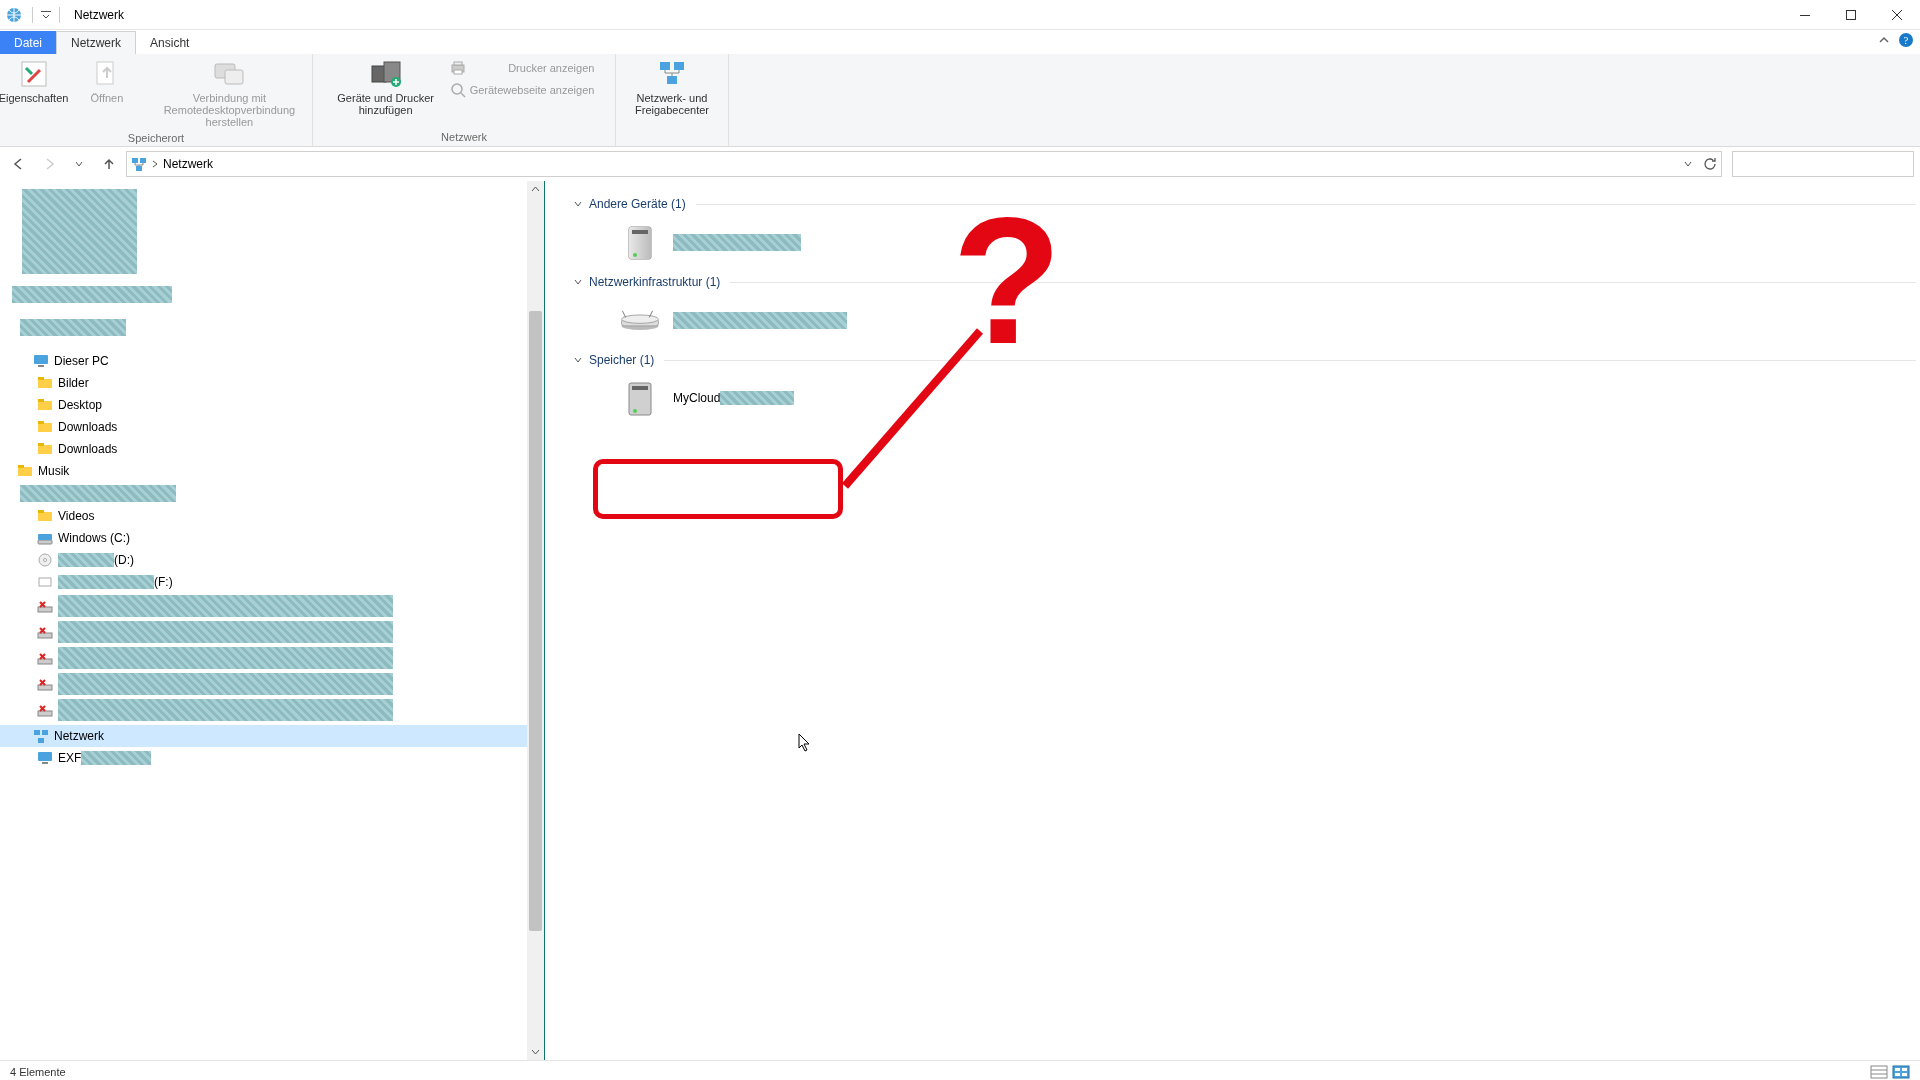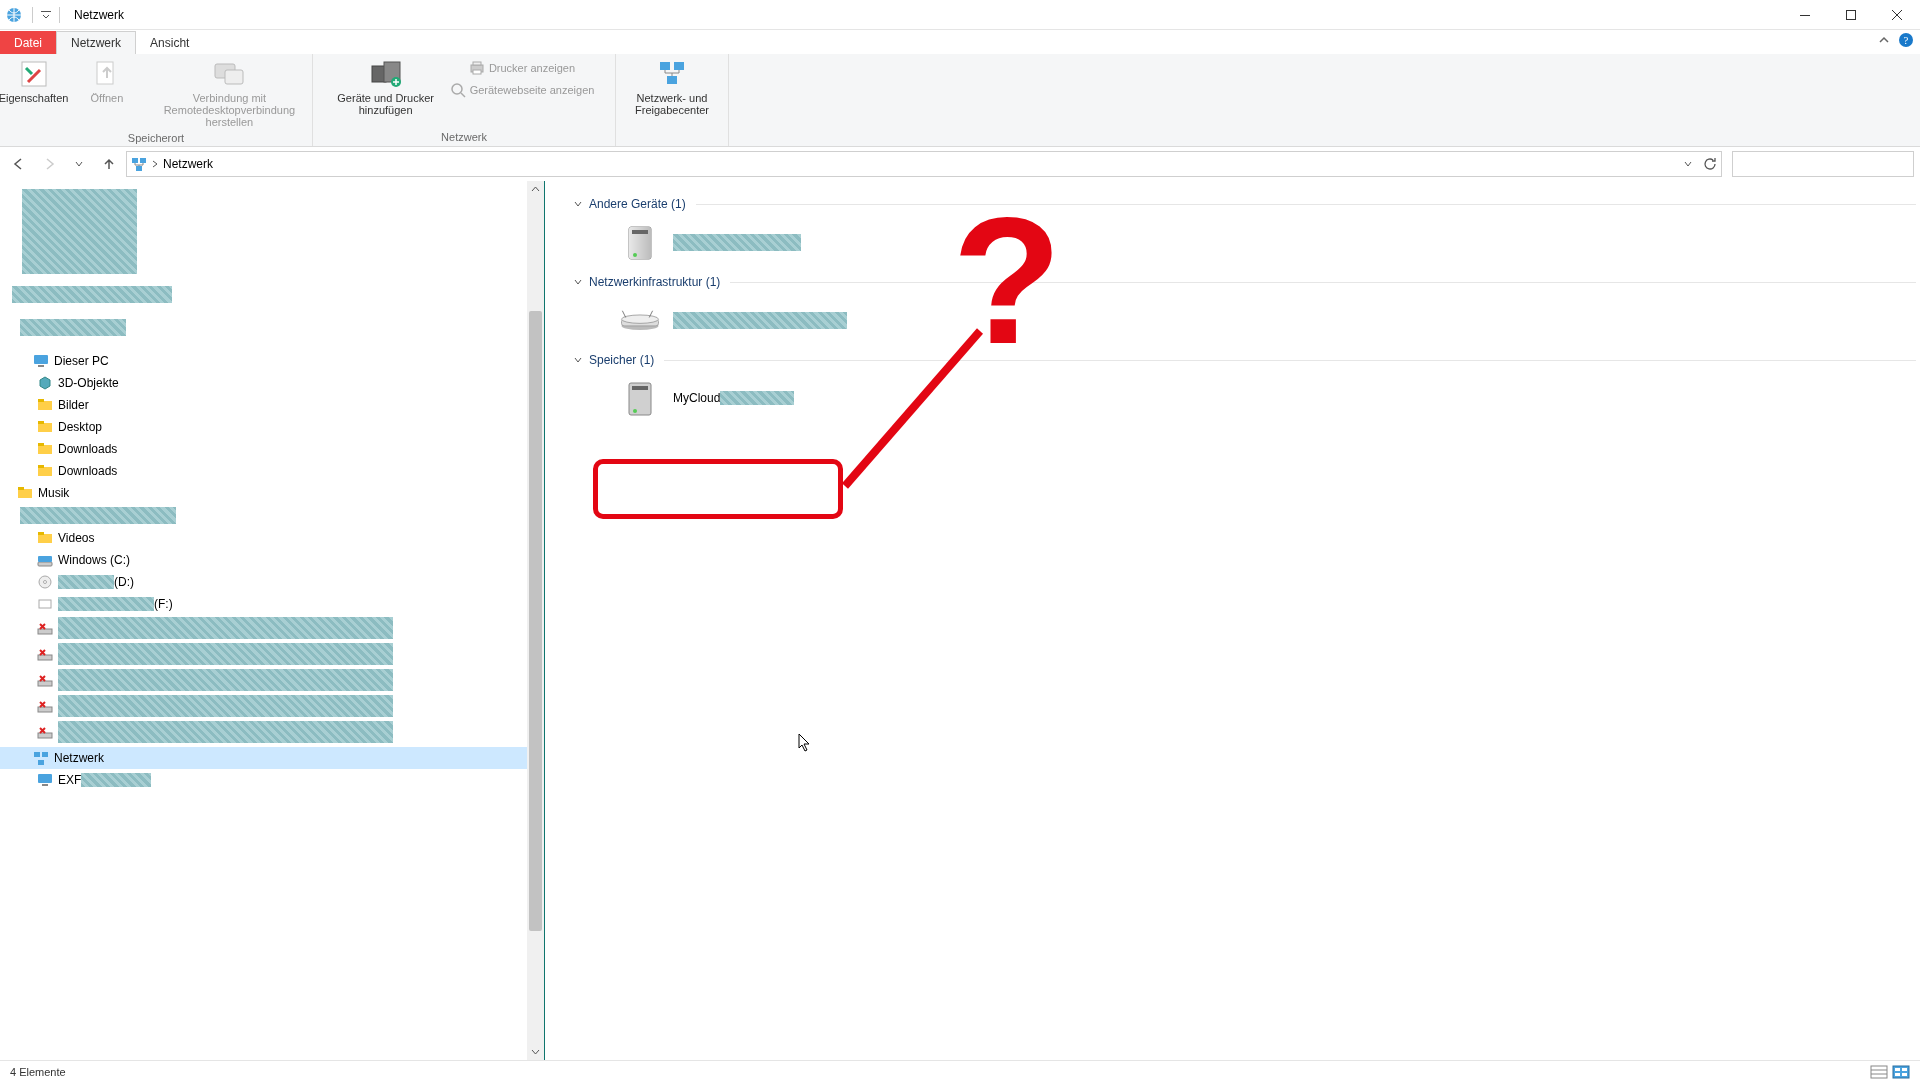--- a/index.html
+++ b/index.html
@@ -5,28 +5,28 @@
   html,body{margin:0;padding:0;width:1920px;height:1080px;font-family:'Segoe UI',Tahoma,sans-serif;font-size:12px;color:#000;background:#fff;overflow:hidden}
   .titlebar{height:29px;display:flex;align-items:center;background:#fff;border-bottom:1px solid #e5e5e5}
   .titlebar .appicon{width:16px;height:16px;margin:0 6px}
   .titlebar .sep{width:1px;height:16px;background:#ccc;margin:0 4px}
   .titlebar .qat{width:10px;height:10px;margin:0 4px}
   .titlebar .title{margin-left:10px;font-size:12px;color:#000}
   .titlebar .spacer{flex:1}
   .winbtn{width:46px;height:29px;display:flex;align-items:center;justify-content:center;color:#555}
   .tabs{height:24px;display:flex;align-items:flex-end;background:#fff;position:relative}
   .tab{padding:4px 14px;font-size:12px;color:#333;border-top:1px solid transparent}
-  .tab.file{background:#ef4444;color:#fff}
+  .tab.file{background:#3b82f6;color:#fff}
   .tab.active{background:#f5f6f7;border-top:1px solid #d0d0d0;border-left:1px solid #d0d0d0;border-right:1px solid #d0d0d0}
   .tabs .right{position:absolute;right:6px;top:2px;display:flex;gap:8px;align-items:center}
   .ribbon{height:92px;background:#f5f6f7;border-bottom:1px solid #dadada;display:flex}
   .rgroup{display:flex;flex-direction:column;align-items:center;border-right:1px solid #e0e0e0;padding:0 6px}
   .rgroup .row{display:flex;align-items:flex-start;flex:1}
   .rgroup .cap{font-size:11px;color:#6a6a6a;padding-bottom:3px}
-  .rbtn{display:flex;flex-direction:column;align-items:center;justify-content:center;padding:4px 8px;text-align:center;font-size:11px;color:#333;min-width:54px}
+  .rbtn{display:flex;flex-direction:column;align-items:center;justify-content:space-between;padding:4px 8px;text-align:center;font-size:11px;color:#333;min-width:54px}
   .rbtn.small{flex-direction:row;min-width:0;padding:2px 6px}
   .rbtn.small svg{margin-right:4px}
   .ricon{width:32px;height:32px;margin-bottom:2px;display:flex;align-items:center;justify-content:center}
   .addr{height:34px;display:flex;align-items:center;padding:0 6px;gap:4px}
   .navbtn{width:26px;height:26px;display:flex;align-items:center;justify-content:center;color:#606060;border-radius:2px}
   .navbtn.disabled{color:#bbb}
   .addrbox{flex:1;height:24px;border:1px solid #cfcfcf;display:flex;align-items:center;padding:0 4px;gap:4px}
   .addrbox .crumb{display:flex;align-items:center;gap:4px;font-size:12px}
   .addrbox .spacer{flex:1}
   .searchbox{width:180px;height:24px;border:1px solid #cfcfcf;margin-left:6px}
@@ -262,28 +262,20 @@
           <svg width="16" height="16" viewBox="0 0 16 16">
             <rect x="1" y="2" width="14" height="9" rx="1" fill="#4aa3df"></rect>
             <rect x="5" y="12" width="6" height="2" fill="#888"></rect>
           </svg>
         </span>
       <span>Dieser PC</span>
     </div>
     <div class="navitem" style="padding-left:36px">
       <span class="ic">
           <svg width="16" height="16" viewBox="0 0 16 16">
-            <path d="M8 2l5 3v6l-5 3-5-3V5z" fill="#5ab" stroke="#388"></path>
-          </svg>
-        </span>
-      <span>3D-Objekte</span>
-    </div>
-    <div class="navitem" style="padding-left:36px">
-      <span class="ic">
-          <svg width="16" height="16" viewBox="0 0 16 16">
             <rect x="1" y="4" width="14" height="9" fill="#ffcf48"></rect>
             <rect x="1" y="2" width="6" height="3" fill="#e6b800"></rect>
           </svg>
         </span>
       <span>Bilder</span>
     </div>
     <div class="navitem" style="padding-left:36px">
       <span class="ic">
           <svg width="16" height="16" viewBox="0 0 16 16">
             <rect x="1" y="4" width="14" height="9" fill="#ffcf48"></rect>

